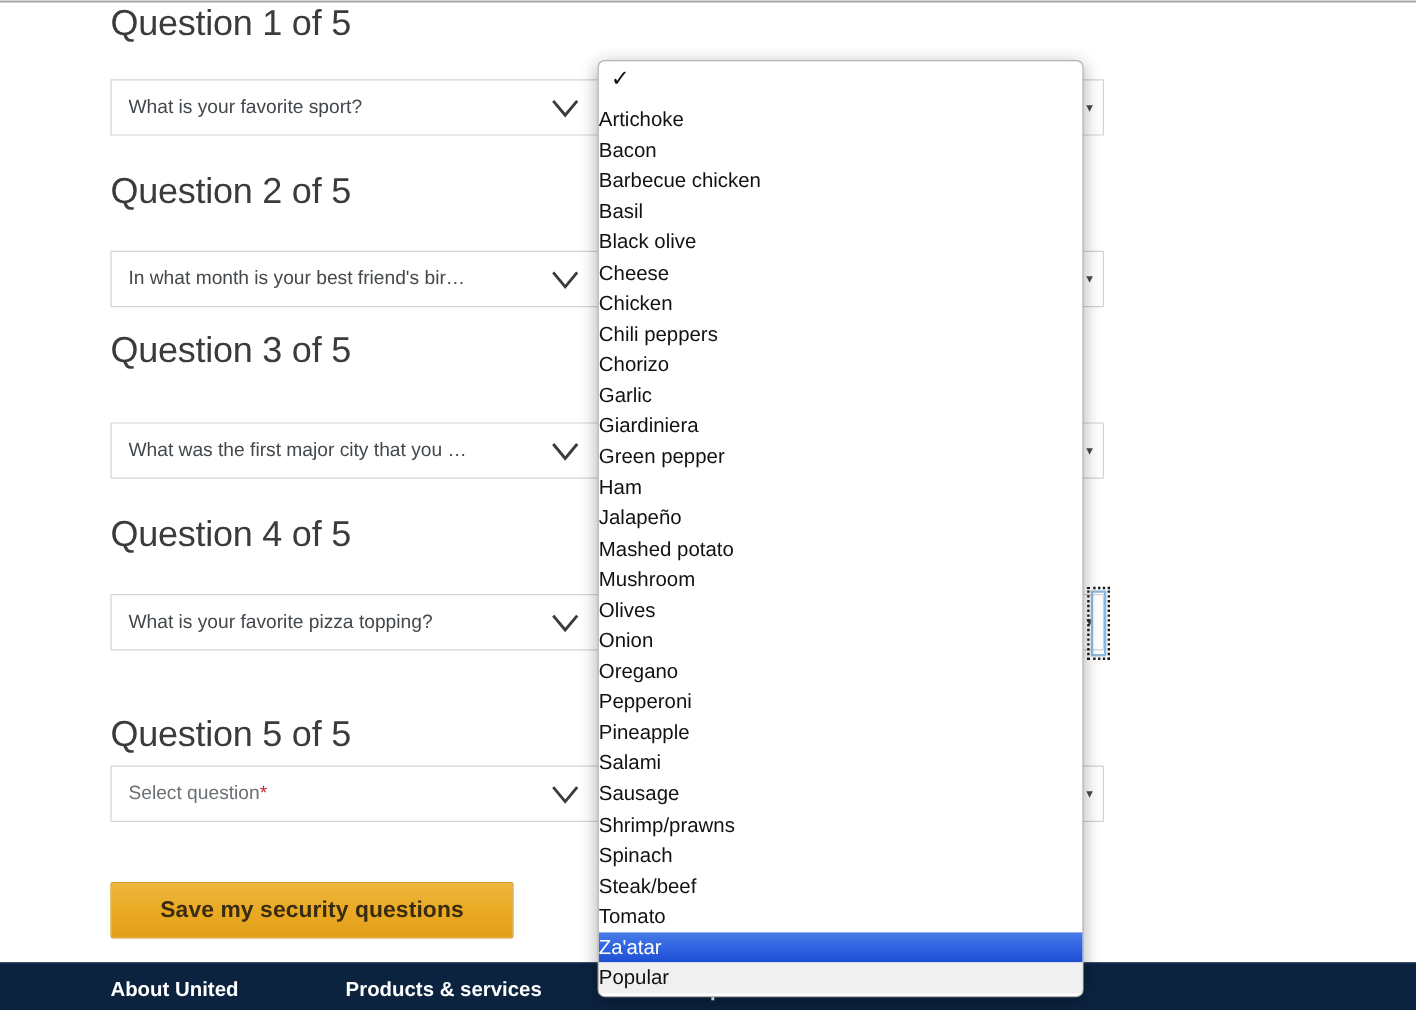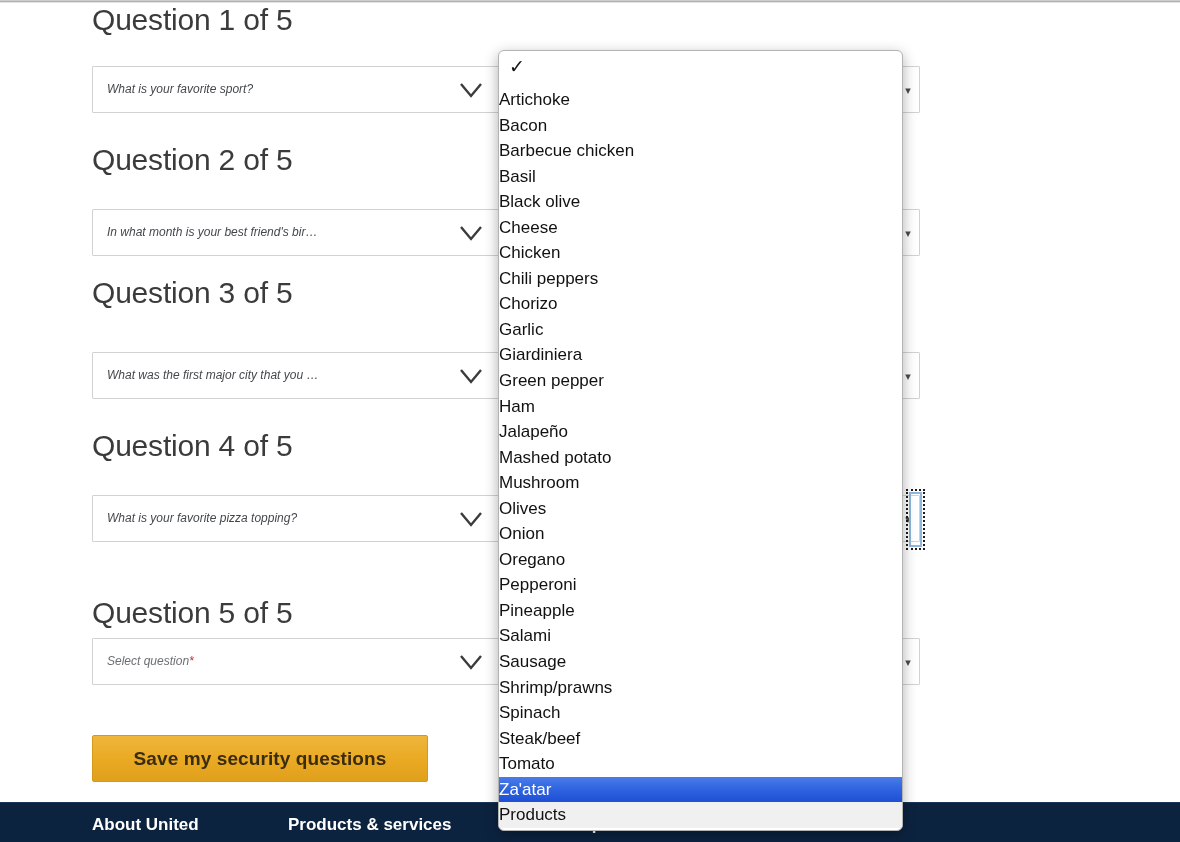--- a/index.html
+++ b/index.html
@@ -55,25 +55,24 @@
     border: 1px solid #d2d2d2;
     background: #ffffff;
     border-radius: 1px;
   }
   .select-box .sel-text {
     position: absolute;
     left: 14px;
     top: 0;
     height: 45px;
     line-height: 45px;
-    font-size: 12px;
+    font-size: 16px;
     color: #43484c;
     white-space: nowrap;
     overflow: hidden;
-    font-style: italic;
   }
   .select-box .sel-text.placeholder { color: #6b7075; }
   .select-box .req-star { color: #c1292e; }
 
   .chev {
     position: absolute;
     left: 365px;
     top: 12px;
     width: 26px;
     height: 22px;
@@ -308,15 +307,15 @@
       <div class="dd-item">Oregano</div>
       <div class="dd-item">Pepperoni</div>
       <div class="dd-item">Pineapple</div>
       <div class="dd-item">Salami</div>
       <div class="dd-item">Sausage</div>
       <div class="dd-item">Shrimp/prawns</div>
       <div class="dd-item">Spinach</div>
       <div class="dd-item">Steak/beef</div>
       <div class="dd-item">Tomato</div>
       <div class="dd-item selected">Za'atar</div>
-      <div class="dd-item last">Products</div>
+      <div class="dd-item last">Popular</div>
     </div>
 </div>
 
 </body></html>

